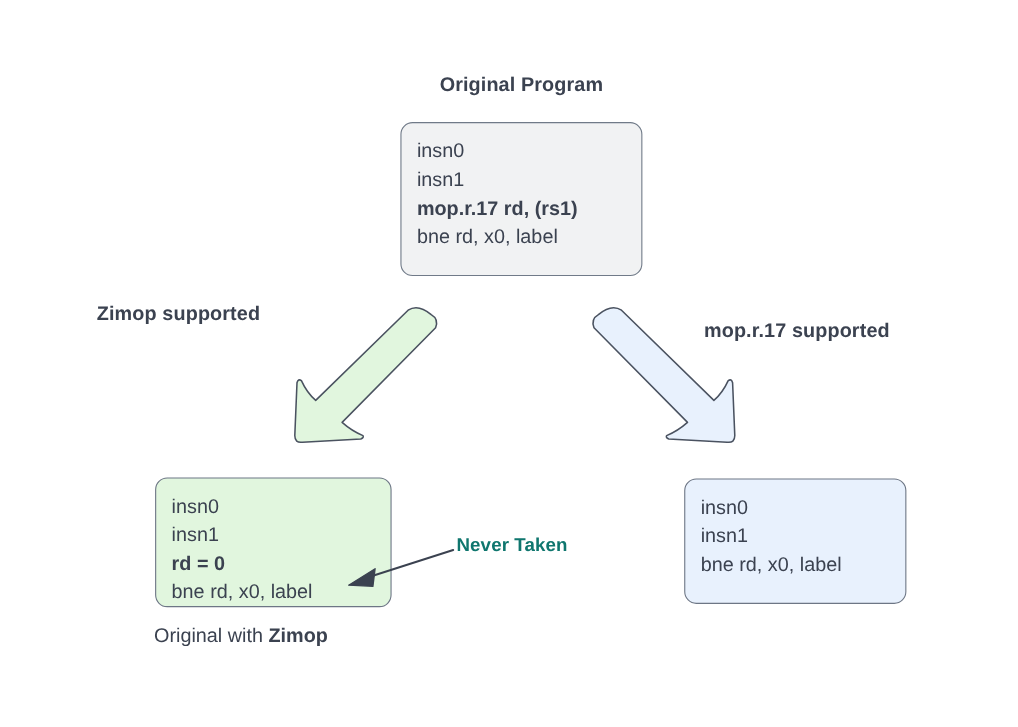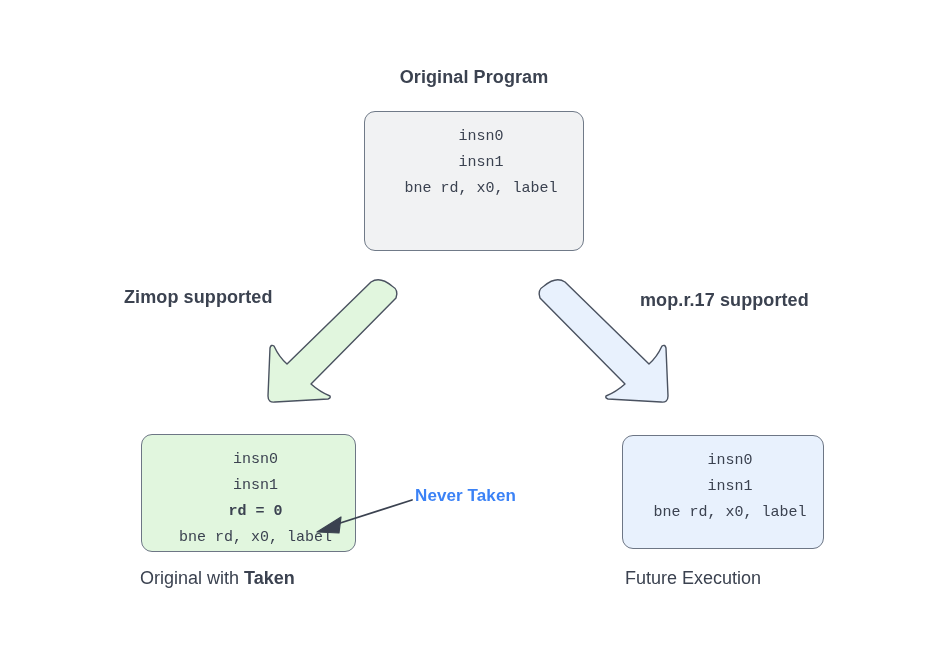--- a/index.html
+++ b/index.html
@@ -12,21 +12,21 @@
     width: 925px;
     height: 661px;
     background: #ffffff;
     overflow: hidden;
     font-family: "Liberation Sans", sans-serif;
     -webkit-font-smoothing: antialiased;
   }
 
   
   .ink        { color: #3b4250; }
-  .red-ink    { color: #3b82f6; }
+  .red-ink    { color: #0f766e; }
 
   
   .heading {
     position: absolute;
     font-size: 18px;
     font-weight: bold;
     letter-spacing: 0.1px;
     white-space: nowrap;
     line-height: 1;
   }
@@ -45,26 +45,25 @@
     box-sizing: border-box;
     border: 1.3px solid #6d7685;
     border-radius: 11px;
     padding: 12px 0 0 14px;
   }
   .code-box.gray  { background: #f1f2f3; border-color: #707a88; }
   .code-box.green { background: #e1f6de; border-color: #6d7685; }
   .code-box.blue  { background: #e8f1fd; border-color: #6d7685; }
 
   .code-line {
-    font-family: Liberation Mono, monospace;
-    font-size: 15px;
+    font-family: Liberation Sans, sans-serif;
+    font-size: 18px;
     line-height: 26px;
     color: #3b4250;
     white-space: nowrap;
-    text-align: center;
   }
   .code-line.bold { font-weight: bold; }
 
   
   #arrows {
     position: absolute;
     left: 0;
     top: 0;
     width: 925px;
     height: 661px;
@@ -74,43 +73,43 @@
 </head>
 <body>
 
 <div id="canvas">
 
   <div class="heading ink" style="left:384px; top:68px; width:180px; text-align:center;">Original Program</div>
 
   <div class="code-box gray" style="left:364px; top:111px; width:220px; height:140px;">
     <div class="code-line">insn0</div>
     <div class="code-line">insn1</div>
+    <div class="code-line bold">mop.r.17 rd, (rs1)</div>
     <div class="code-line">bne rd, x0, label</div>
   </div>
 
-  <div class="heading ink" style="left:88px; top:288px;margin-left:36px;">Zimop supported</div>
+  <div class="heading ink" style="left:88px; top:276px;">Zimop supported</div>
 
   <div class="heading ink" style="left:640px; top:291px;">mop.r.17 supported</div>
 
   <div class="code-box green" style="left:141px; top:434px; width:215px; height:118px;">
     <div class="code-line">insn0</div>
     <div class="code-line">insn1</div>
     <div class="code-line bold">rd = 0</div>
     <div class="code-line">bne rd, x0, label</div>
   </div>
 
-  <div class="caption ink" style="left:140px; top:569px;"><span>Original with </span><span class="b">Taken</span></div>
+  <div class="caption ink" style="left:140px; top:569px;"><span>Original with </span><span class="b">Zimop</span></div>
 
   <div class="code-box blue" style="left:622px; top:435px; width:202px; height:114px;">
     <div class="code-line">insn0</div>
     <div class="code-line">insn1</div>
     <div class="code-line">bne rd, x0, label</div>
   </div>
 
-  <div class="caption ink" style="left:625px; top:569px;"><span>Future Execution</span><span class="b"></span></div>
 
   <div class="heading red-ink" style="left:415px; top:487px; font-size:17px;">Never Taken</div>
 
   <svg id="arrows" viewBox="0 0 925 661">
 
     <path d="M 392,286
              Q 399,290 396,298
              L 311,384
              Q 320,392 330,396
              Q 331,398 328,399

